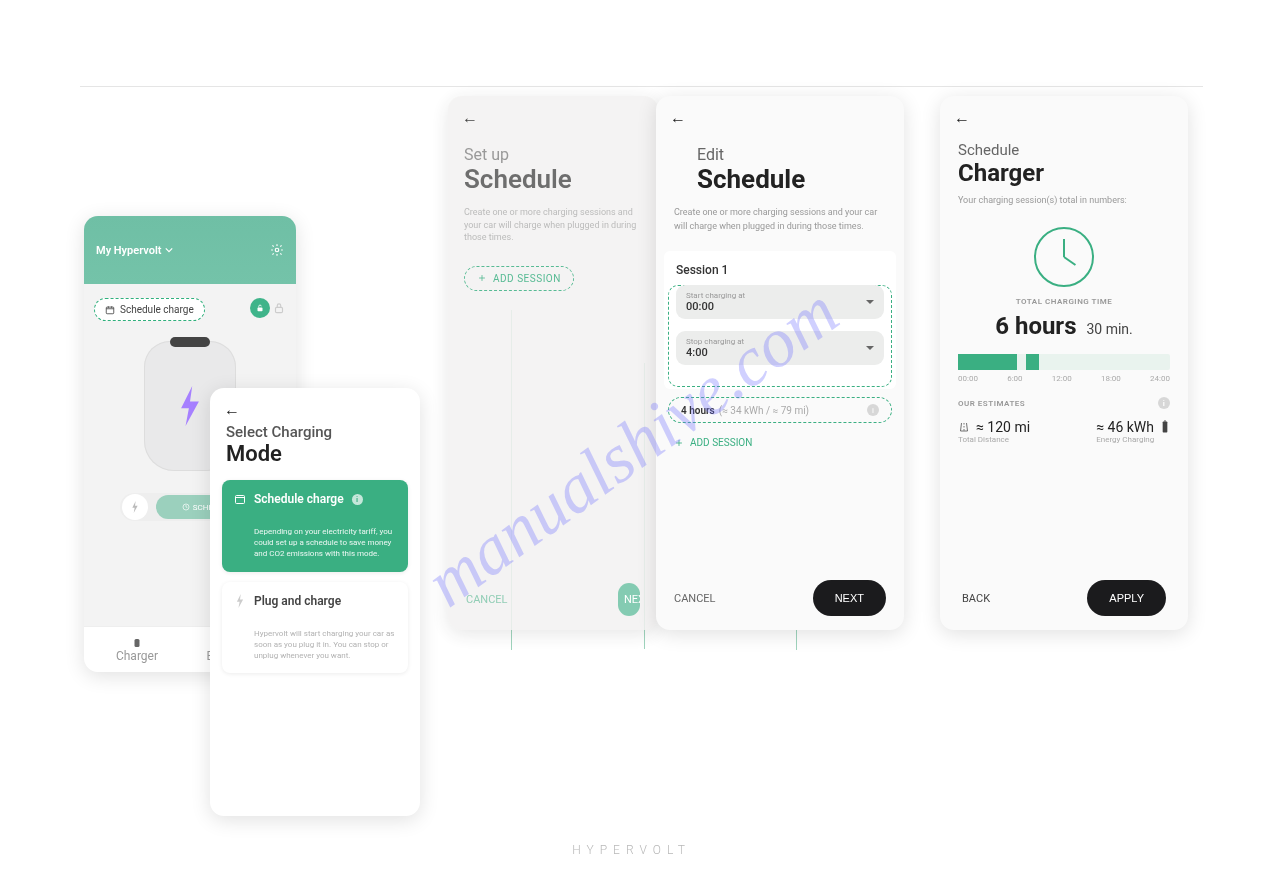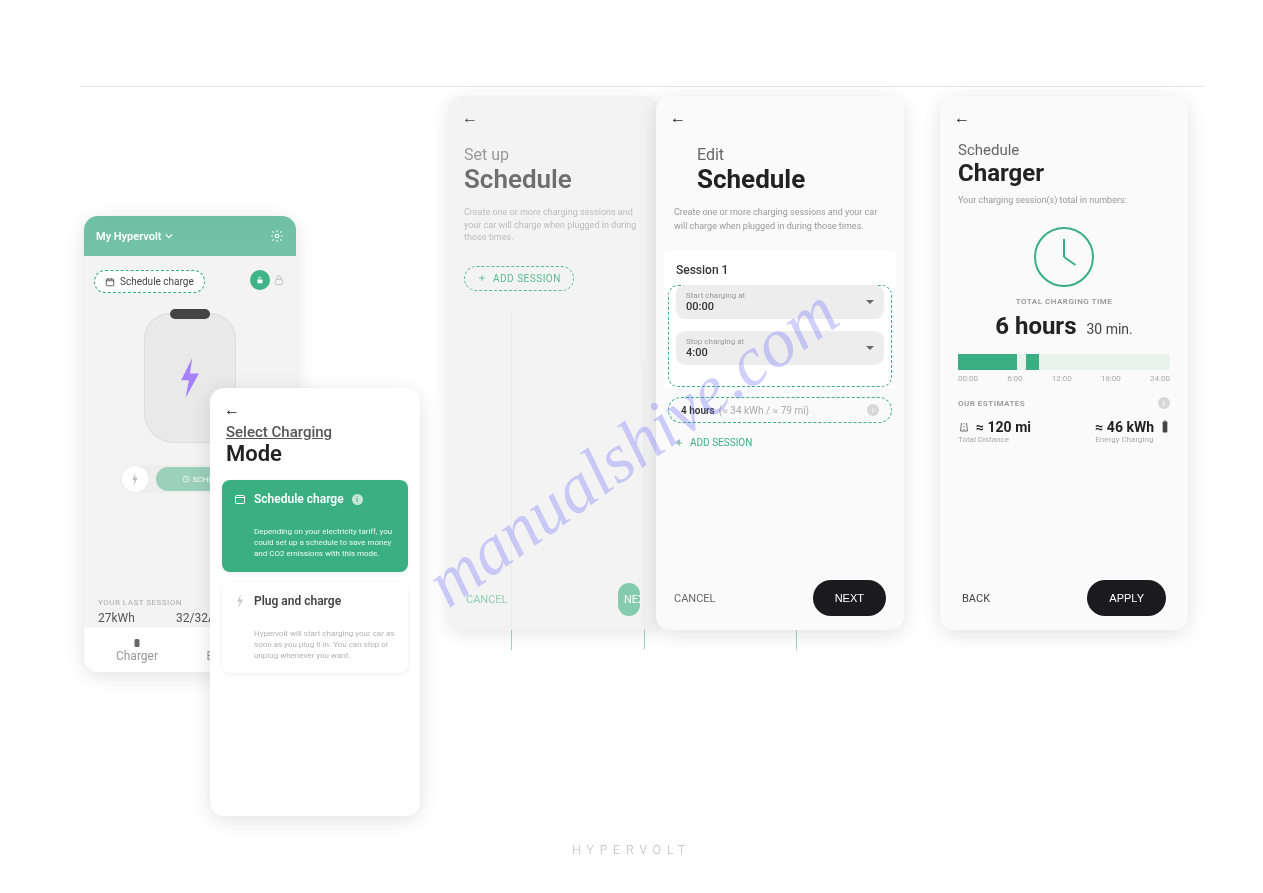--- a/index.html
+++ b/index.html
@@ -19,21 +19,21 @@
   .phone {
     position: absolute;
     background: #fff;
     border-radius: 14px;
     box-shadow: 0 4px 20px rgba(0,0,0,0.12);
     overflow: hidden;
   }
   
   #phone1 { top: 216px; left: 84px; width: 212px; height: 456px; background:#f3f3f3; }
   .p1-header {
-    height: 40px;
+    height: 68px;
     background: linear-gradient(180deg,#6fbfa5,#74c3a9);
     color:#fff; display:flex; align-items:center; padding:0 12px;
     justify-content:space-between;
   }
   .p1-title { font-size:11px; font-weight:600; display:flex; align-items:center; gap:4px;}
   .p1-gear { width:14px; height:14px; }
   .p1-content { position:relative; padding:14px 10px 0 10px; height:calc(100% - 56px - 46px - 22px);}
   .p1-schedule-chip {
     border:1.5px dashed #2fb07c; border-radius:20px;
     padding:5px 10px; font-size:10px; color:#444;
@@ -64,21 +64,21 @@
   .p1-stats { display:flex; gap:30px; padding:4px 14px 8px 14px; }
   .p1-stat-val { font-size:12px; color:#555;}
   .p1-stat-lab { font-size:7px; color:#bbb;}
   .p1-tabbar { position:absolute; bottom:0; left:0; right:0; height:46px; background:#fff; display:flex; border-top:1px solid #eee;}
   .p1-tab { flex:1; display:flex; flex-direction:column; align-items:center; justify-content:center; font-size:12px; color:#999;}
 
   
   #phone2 { top: 388px; left: 210px; width: 210px; height: 428px; z-index:5;}
   .back-arrow { font-size:16px; color:#222; padding:12px 14px 0 14px; display:block;}
   .p2-head { padding:4px 16px 14px 16px;}
-  .p2-ht { font-size:15px; color:#555; font-weight:500;text-decoration:underline;}
+  .p2-ht { font-size:15px; color:#555; font-weight:500;}
   .p2-hb { font-size:22px; color:#222; font-weight:600;}
   .p2-card {
     margin:0 12px 10px 12px; border-radius:8px; padding:12px 12px;
     box-shadow:0 1px 4px rgba(0,0,0,0.08); background:#fff;
   }
   .p2-card.selected { background:#3aaf82; color:#fff;}
   .p2-card-title { font-size:12px; font-weight:600; display:flex; align-items:center; gap:8px;}
   .p2-card-desc { font-size:8px; margin-top:20px; line-height:1.4; opacity:0.9; padding-left:20px;}
   .info-dot { width:11px;height:11px;border-radius:50%;background:rgba(255,255,255,0.7); display:inline-flex;align-items:center;justify-content:center; font-size:8px; color:#3aaf82;}
 
@@ -134,21 +134,21 @@
   .p5-tct { text-align:center; font-size:8px; color:#999; letter-spacing:0.5px; font-weight:600;}
   .p5-time { text-align:center; margin:6px 0 14px 0;}
   .p5-time .big { font-size:24px; font-weight:700; color:#222;}
   .p5-time .small { font-size:14px; color:#444; margin-left:6px;}
   .p5-timeline { margin:0 18px; height:16px; background:#e9f3ee; position:relative; border-radius:2px;}
   .p5-tl-seg { position:absolute; top:0;bottom:0; background:#3aaf82;}
   .p5-ticks { display:flex; justify-content:space-between; margin:4px 18px 14px 18px; font-size:8px; color:#aaa;}
   .p5-est-head { padding:0 18px; font-size:8px; color:#999; letter-spacing:0.5px; font-weight:600; display:flex;align-items:center;gap:5px;}
   .p5-est-row { display:flex; justify-content:space-between; padding:10px 18px 0 18px;}
   .p5-est { text-align:left;}
-  .p5-est-val { font-size:14px; font-weight:700; color:#222;}
+  .p5-est-val { font-size:14px; font-weight:400; color:#222;}
   .p5-est-lab { font-size:8px; color:#aaa;}
   .p5-footer { position:absolute; bottom:14px; left:0; right:0; display:flex; justify-content:space-between; align-items:center; padding:0 22px;}
   .p5-back { color:#444; font-size:11px;}
   .p5-apply { background:#1b1b1d; color:#fff; font-size:11px; padding:12px 22px; border-radius:22px; border:none;}
 
   
   .vline { position:absolute; width:1px; background:#9fd4bd; }
   #l1 { left:511px; top:310px; height:340px;}
   #l2 { left:644px; top:363px; height:286px;}
   #l3 { left:796px; top:444px; height:206px;}

